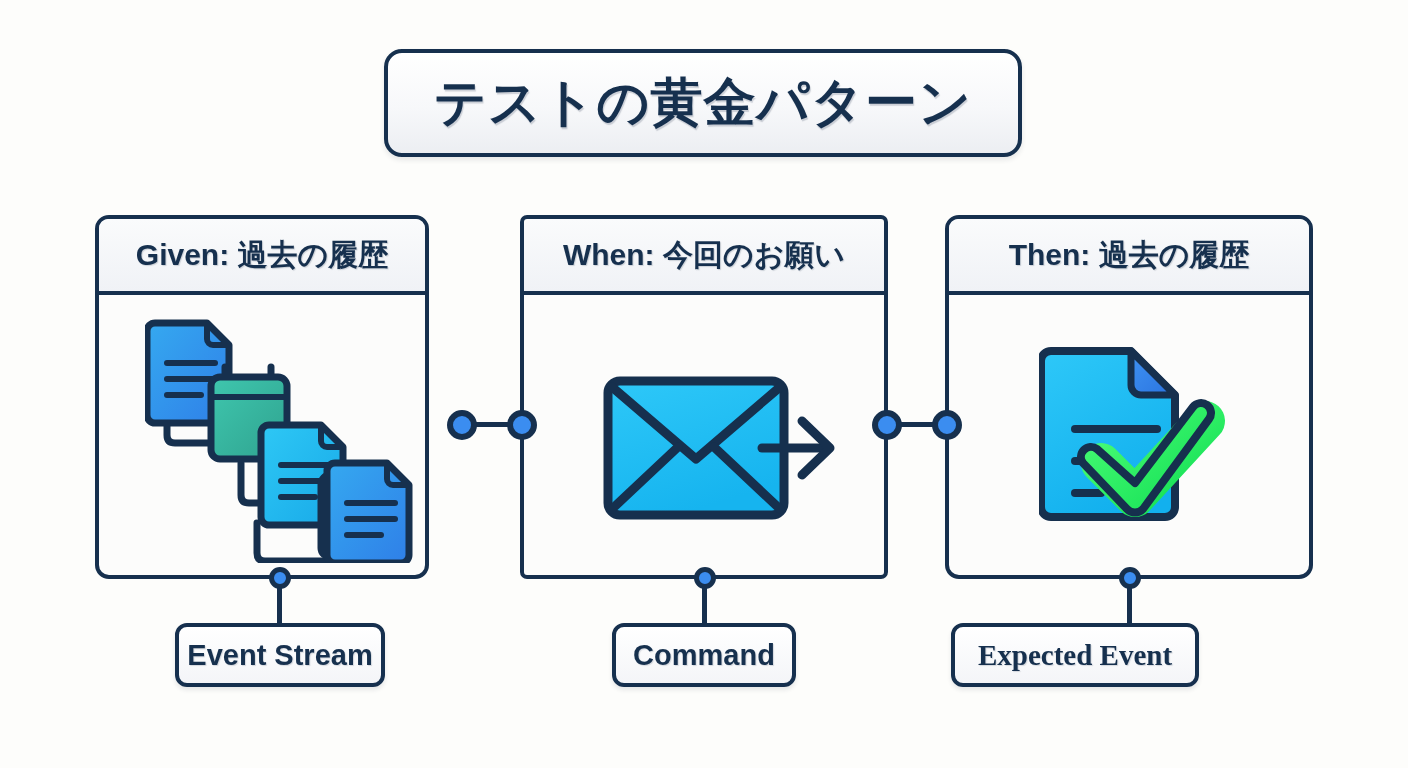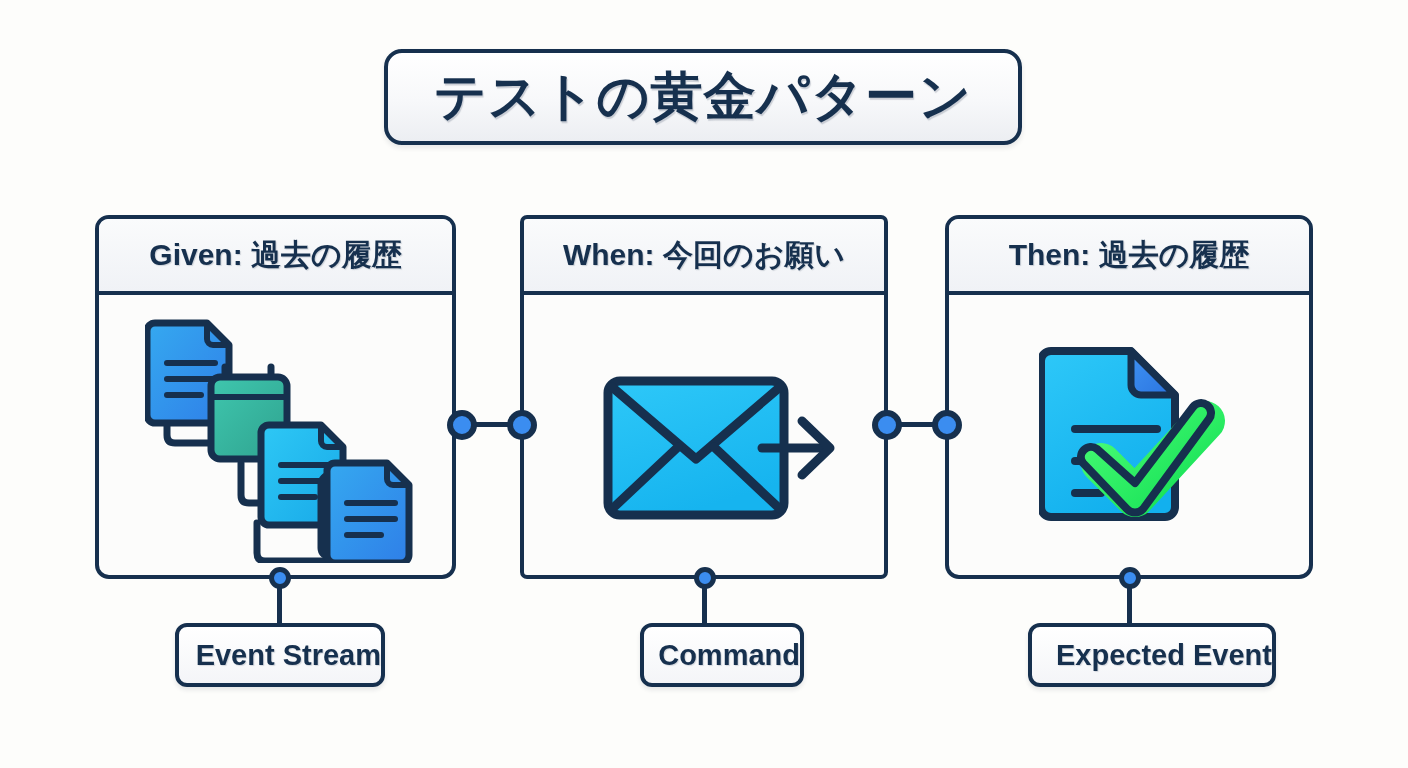--- a/index.html
+++ b/index.html
@@ -18,21 +18,21 @@
     width: 1408px;
     height: 768px;
   }
   .abs { position: absolute; }
 
   
   #title-box {
     left: 384px;
     top: 49px;
     width: 638px;
-    height: 96px;
+    height: 108px;
     box-sizing: border-box;
     border: 4px solid #16304e;
     border-radius: 18px;
     background: linear-gradient(180deg, #ffffff 0%, #f7f8fa 55%, #eceef2 100%);
     box-shadow: 0 3px 5px rgba(30,40,60,0.10);
     display: flex;
     align-items: center;
     justify-content: center;
   }
   #title-text {
@@ -68,21 +68,21 @@
     font-size: 30px;
     font-weight: 700;
     color: #16304e;
     white-space: nowrap;
     text-shadow: 1px 1px 1px rgba(130,140,155,0.35);
   }
   .panel-body {
     position: relative;
     height: 280px;
   }
-  #panel-given  { left: 95px;  width: 361px; }
+  #panel-given  { left: 95px;  width: 334px; }
   #panel-when   { left: 520px; width: 368px; border-radius: 7px; }
   #panel-then   { left: 945px; width: 368px; }
 
   
   .node {
     box-sizing: border-box;
     border-radius: 50%;
     background: #3b8df0;
     border: 6px solid #16304e;
     width: 30px;
@@ -113,33 +113,33 @@
   .label-box {
     box-sizing: border-box;
     top: 623px;
     height: 64px;
     border: 4px solid #16304e;
     border-radius: 12px;
     background: linear-gradient(180deg, #ffffff 0%, #f4f5f8 100%);
     box-shadow: 0 3px 4px rgba(30,40,60,0.10);
     display: flex;
     align-items: center;
-    justify-content: flex-end;
+    justify-content: center;
     z-index: 5;
   }
   .label-text {
     font-size: 29px;
     font-weight: 600;
     color: #16304e;
     white-space: nowrap;
     text-shadow: 1px 1px 1px rgba(130,140,155,0.30);
   }
   #label-event-stream  { left: 175px;  width: 210px; }
-  #label-command       { left: 640px;  width: 164px; }
-  #label-expected      { left: 1028px; width: 248px; }
+  #label-command       { left: 612px;  width: 184px; }
+  #label-expected      { left: 951px; width: 248px; font-family: Liberation Serif, serif; }
 
   
   .icon-wrap { position: absolute; }
 </style>
 </head>
 <body>
 
 <div id="stage">
 
   <div class="abs" id="title-box">

